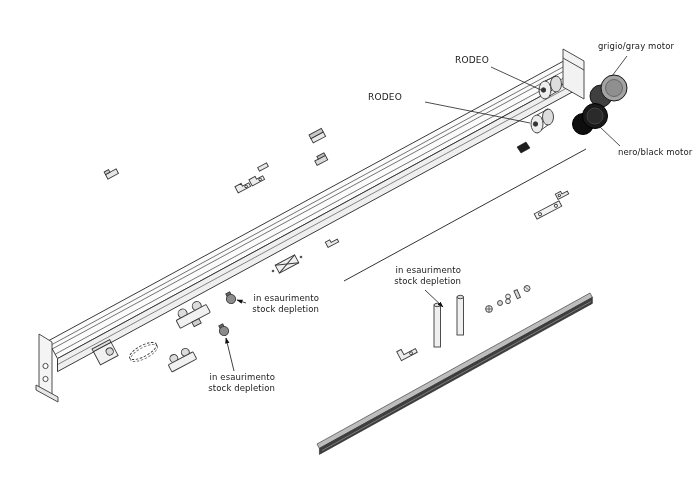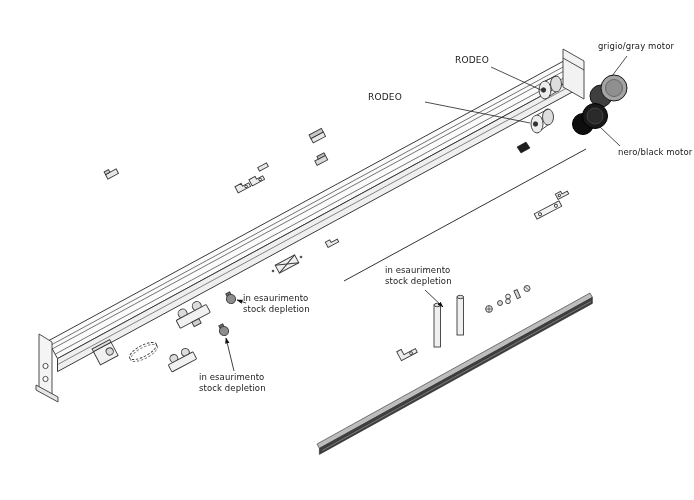--- a/index.html
+++ b/index.html
@@ -3,21 +3,21 @@
 <meta charset="utf-8">
 <style>
   html,body{margin:0;padding:0;background:#ffffff;}
   .stage{
     position:relative;width:694px;height:500px;background:#ffffff;overflow:hidden;
     font-family:"DejaVu Sans","Liberation Sans",sans-serif;color:#1a1a1a;
   }
   .diagram-svg{position:absolute;left:0;top:0;}
   .label{position:absolute;font-size:9px;line-height:11px;letter-spacing:.2px;white-space:nowrap;}
   .label.small{font-size:8.5px;line-height:10.5px;letter-spacing:.1px;text-align:right;}
-  .label.center{text-align:left;white-space:normal;}
+  .label.center{text-align:right;white-space:normal;}
 </style>
 </head>
 <body>
 
 <div class="stage">
 
   <svg class="diagram-svg" width="694" height="500" viewBox="0 0 694 500">
     <defs>
       <marker id="arrow" markerWidth="7" markerHeight="6" refX="5.5" refY="2.2" orient="auto" markerUnits="userSpaceOnUse">
         <path d="M0,0 L6,2.2 L0,4.4 Z" fill="#111"></path>

